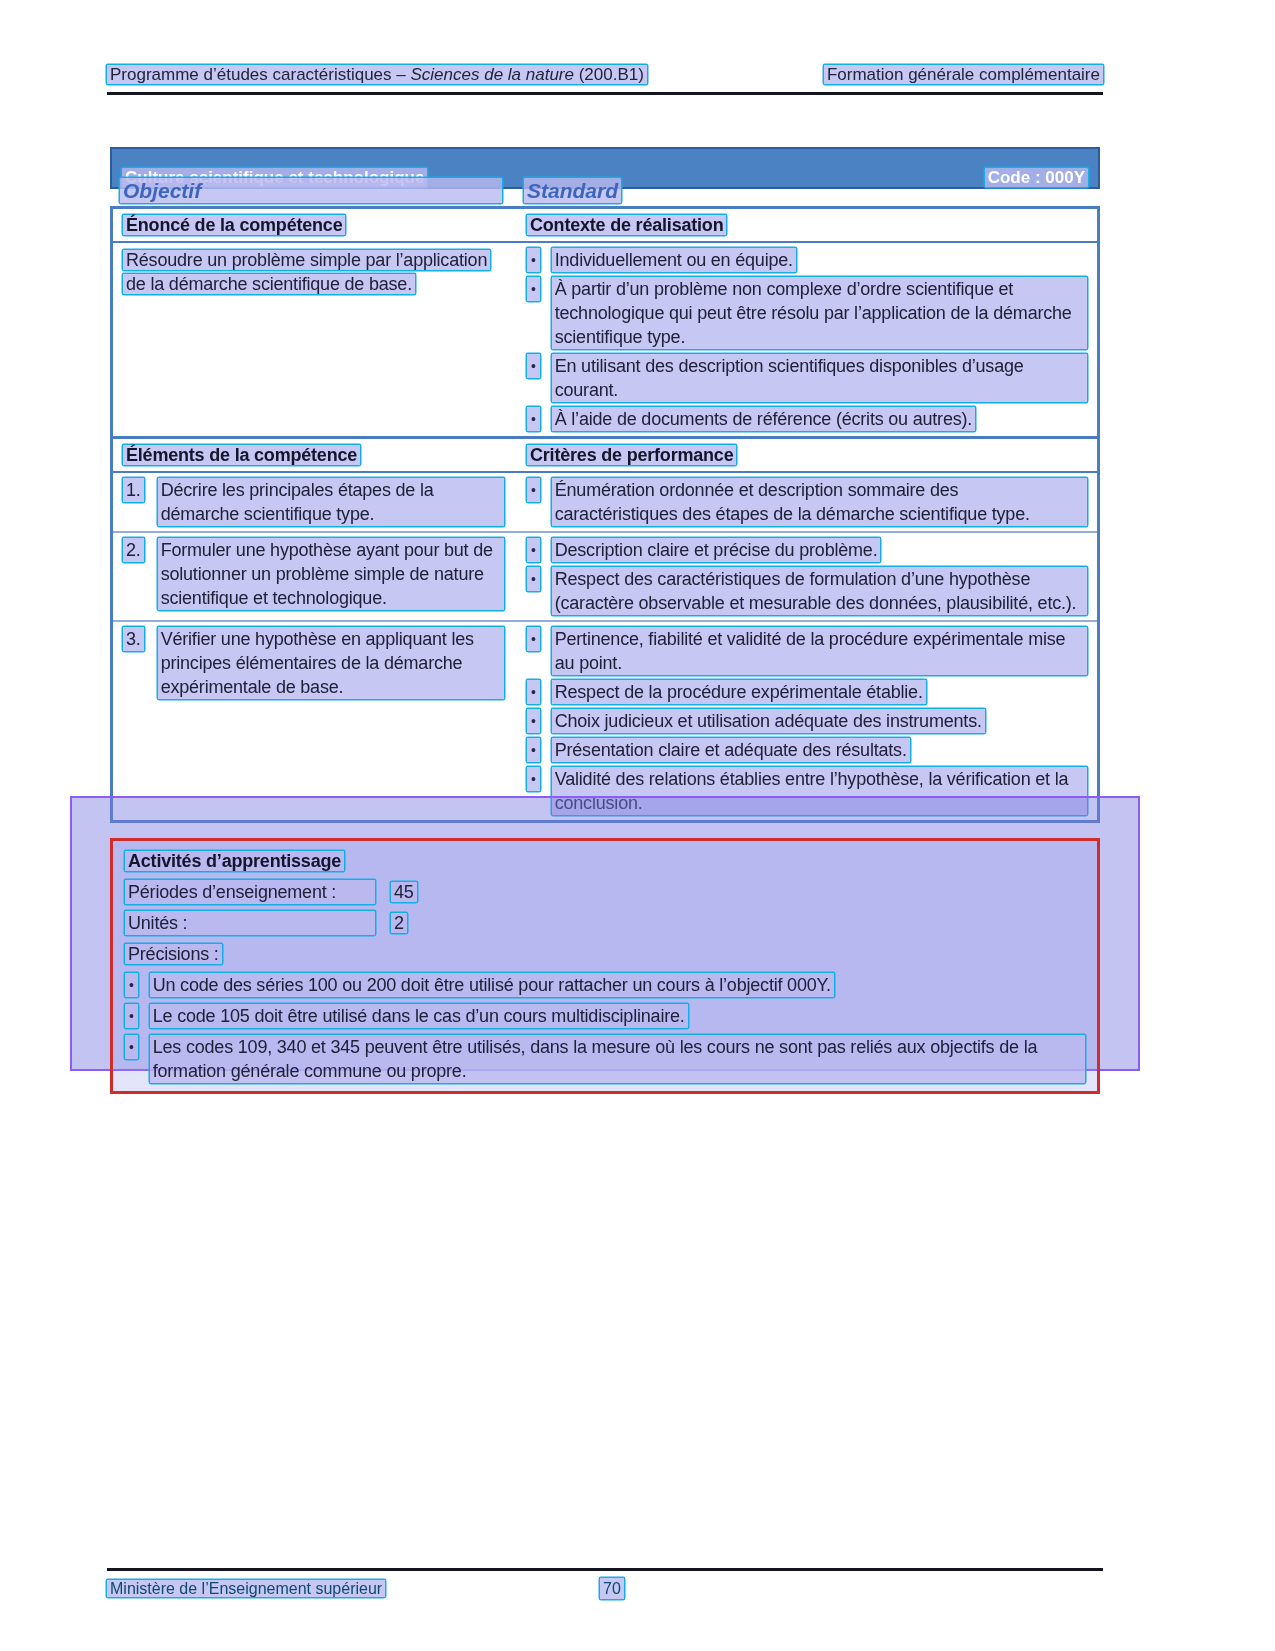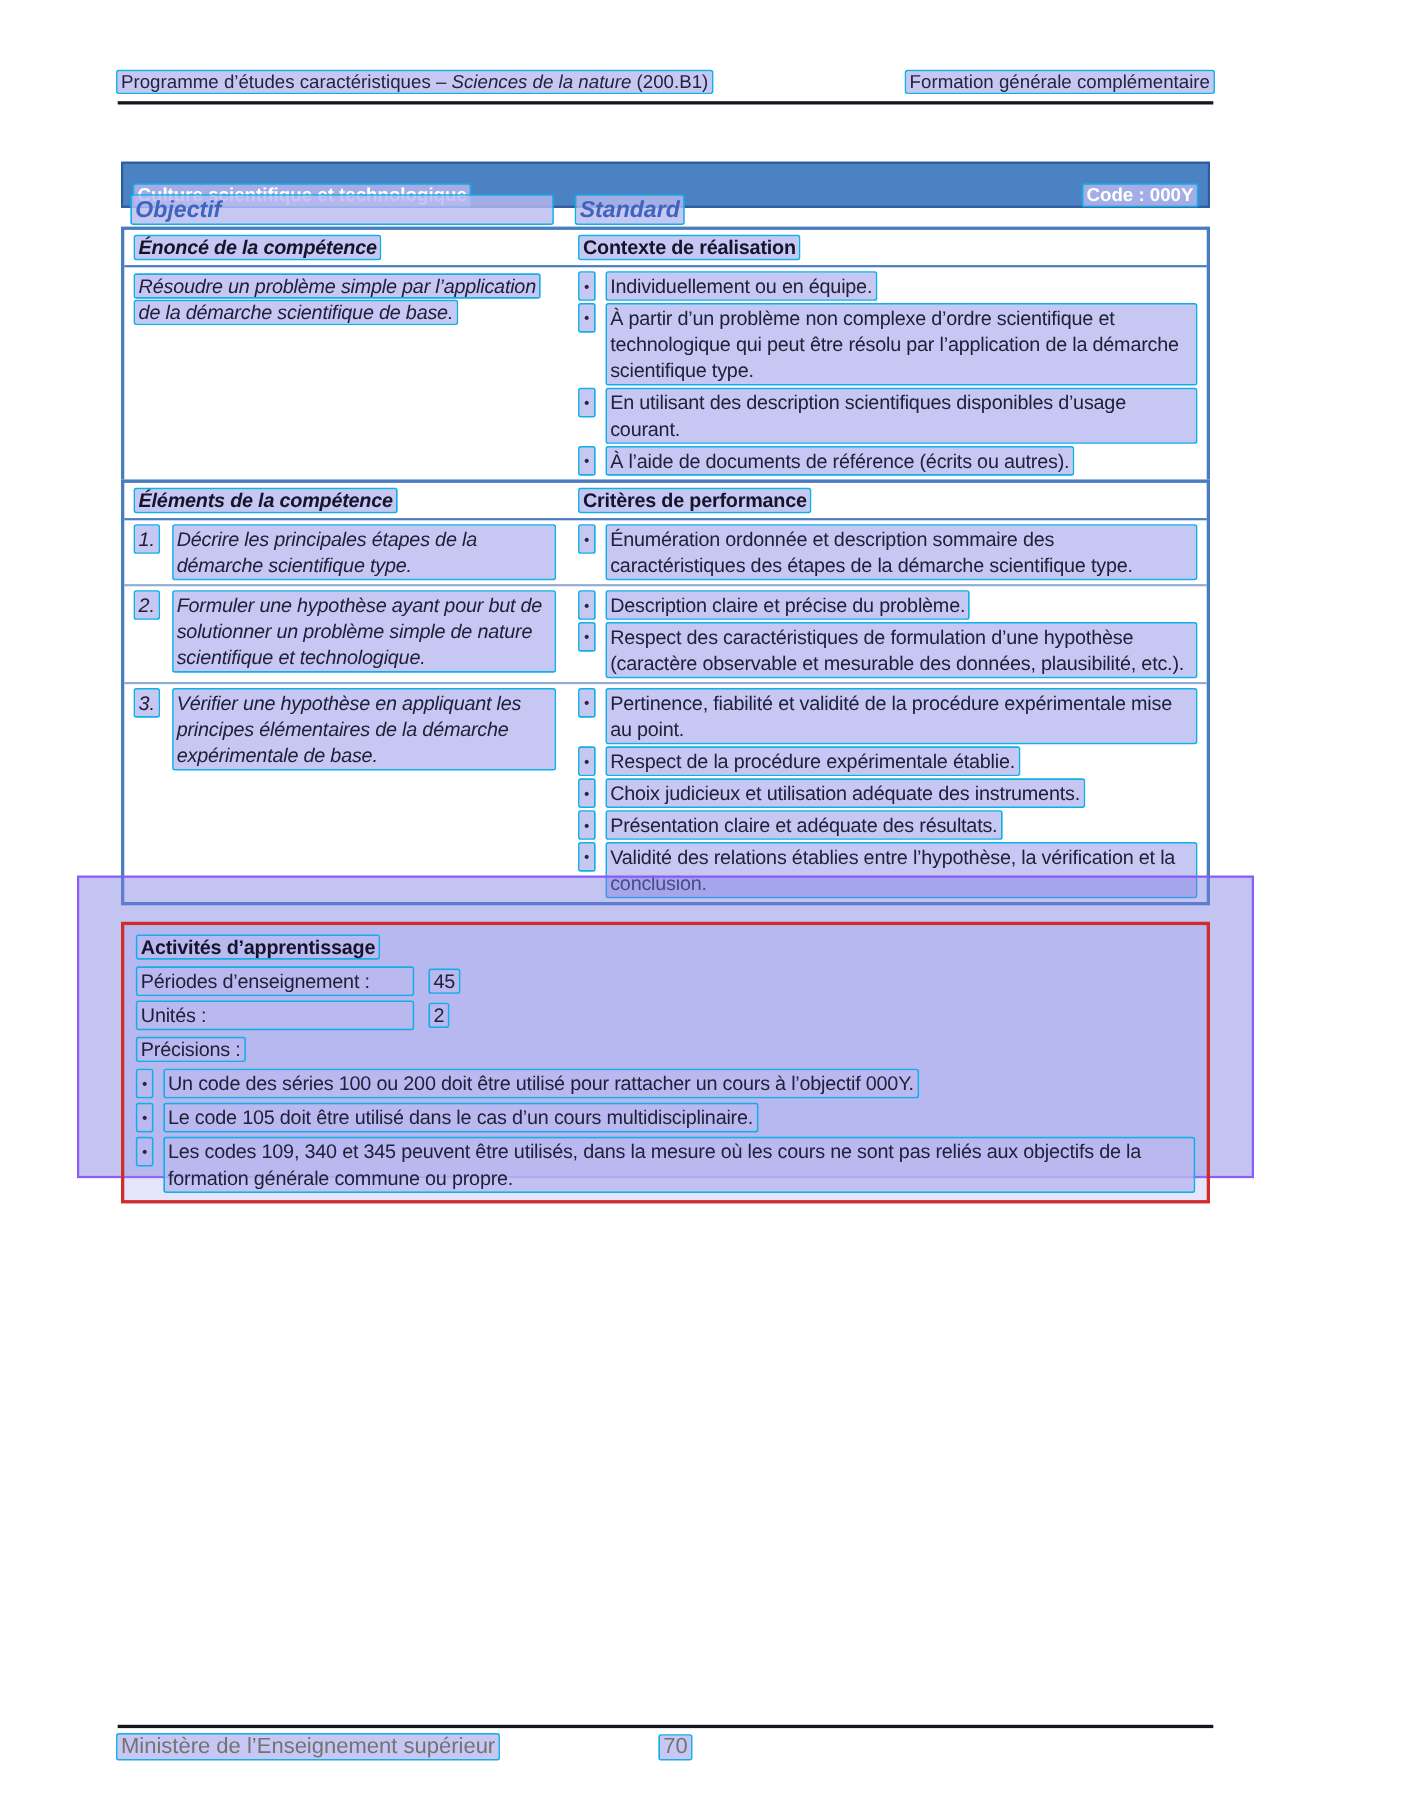--- a/index.html
+++ b/index.html
@@ -28,21 +28,21 @@
     position:absolute; left:107px; top:64px; width:996px;
     display:flex; justify-content:space-between;
     font-size:17px; line-height:22px; color:#23233c;
   }
   .doc-header em { font-style:italic; }
   .rule { position:absolute; left:107px; width:996px; height:3px; background:#15151f; }
   .rule-top { top:92px; }
   .rule-bottom { top:1568px; }
   .doc-footer {
     position:absolute; left:107px; top:1578px; width:996px;
-    font-size:20px; line-height:21px; color:#737373;
+    font-size:16px; line-height:21px; color:#0c4a6e;
   }
   .pagenum { position:absolute; left:493px; }
 
   
   .title-bar {
     position:absolute; left:110px; top:147px; width:990px; height:42px;
     background:#4b82c4; border:2px solid #2d5c9e;
     display:flex; justify-content:space-between; align-items:flex-end;
     padding:0 10px;
   }
@@ -55,21 +55,21 @@
   .std { position:absolute; left:404px; top:0; }
 
   
   .tbl { position:absolute; left:110px; width:990px; border:3px solid #4a7cc0; background:#fff; }
   .tbl1 { top:206px; min-height:219px; }
   .tbl2 { top:436px; }
   .trow { display:grid; grid-template-columns:404px 1fr; padding:5px 10px; }
   .thead { border-bottom:2px solid #4a7cc0; padding-top:4px; padding-bottom:4px; }
   .th { font-weight:bold; font-size:18px; color:#14142c; letter-spacing:-0.2px; }
   .sep { border-top:2px solid #92aed6; }
-  .cell-left { padding-right:23px;font-style:italic; }
+  .cell-left { padding-right:23px; }
   .blist { display:flex; flex-direction:column; gap:5px; }
   .li { display:flex; align-items:flex-start; gap:12px; }
   .num-li { gap:14px; }
   .blt { flex:0 0 auto; font-size:14px; line-height:24px; color:#27274a; padding:0 4px; }
   .num { flex:0 0 auto; }
 
   
   .overlay {
     position:absolute; left:70px; top:796px; width:1070px; height:275px;
     background:rgba(124,124,226,0.45);

